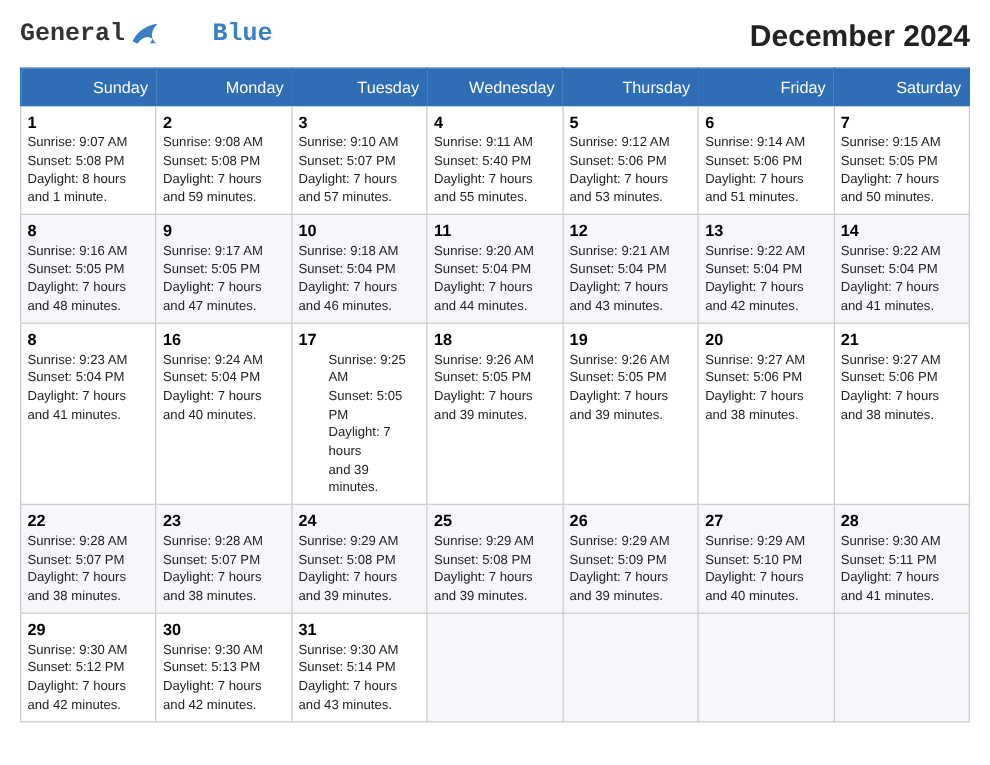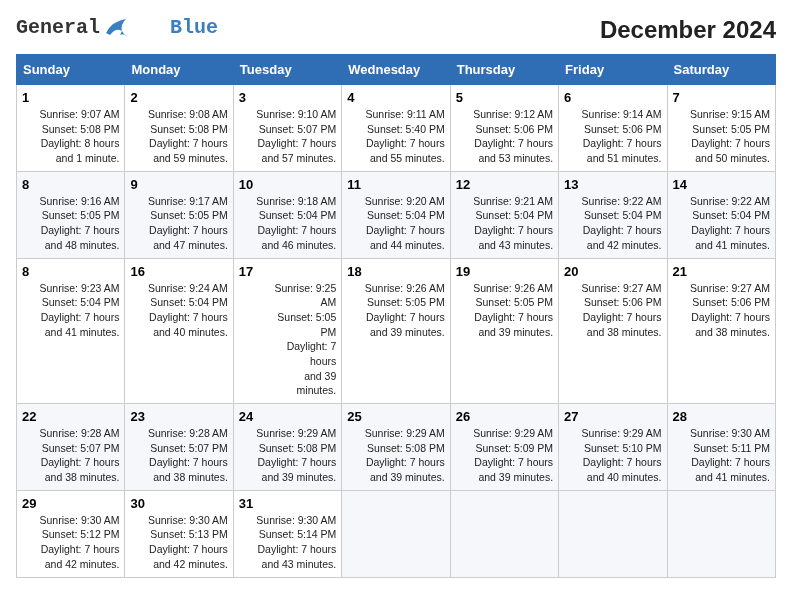--- a/index.html
+++ b/index.html
@@ -55,24 +55,24 @@
       color: #555;
     }
     .calendar {
       width: 100%;
       border-collapse: collapse;
       font-size: 11px;
     }
     .calendar th {
       background-color: #2f6db5;
       color: #fff;
-      text-align: left;
+      text-align: right;
       padding: 7px 6px;
       font-size: 13px;
-      font-weight: bold;
+      font-weight: normal;
       border: 1px solid #2f6db5;
     }
     .calendar td {
       border: 1px solid #ccc;
       vertical-align: top;
       padding: 5px 5px;
       width: 108px;
       min-height: 80px;
       background: #fff;
     }
@@ -82,21 +82,20 @@
     .day-num {
       font-size: 13px;
       font-weight: bold;
       display: block;
       margin-bottom: 2px;
     }
     .day-info {
       font-size: 10.5px;
       color: #222;
       line-height: 1.4;
-      text-align: right;
     }
     .empty-cell {
       background: #f5f7fa !important;
     }
   </style>
 </head>
 <body>
 
 <div class="header">
   <div class="logo">

